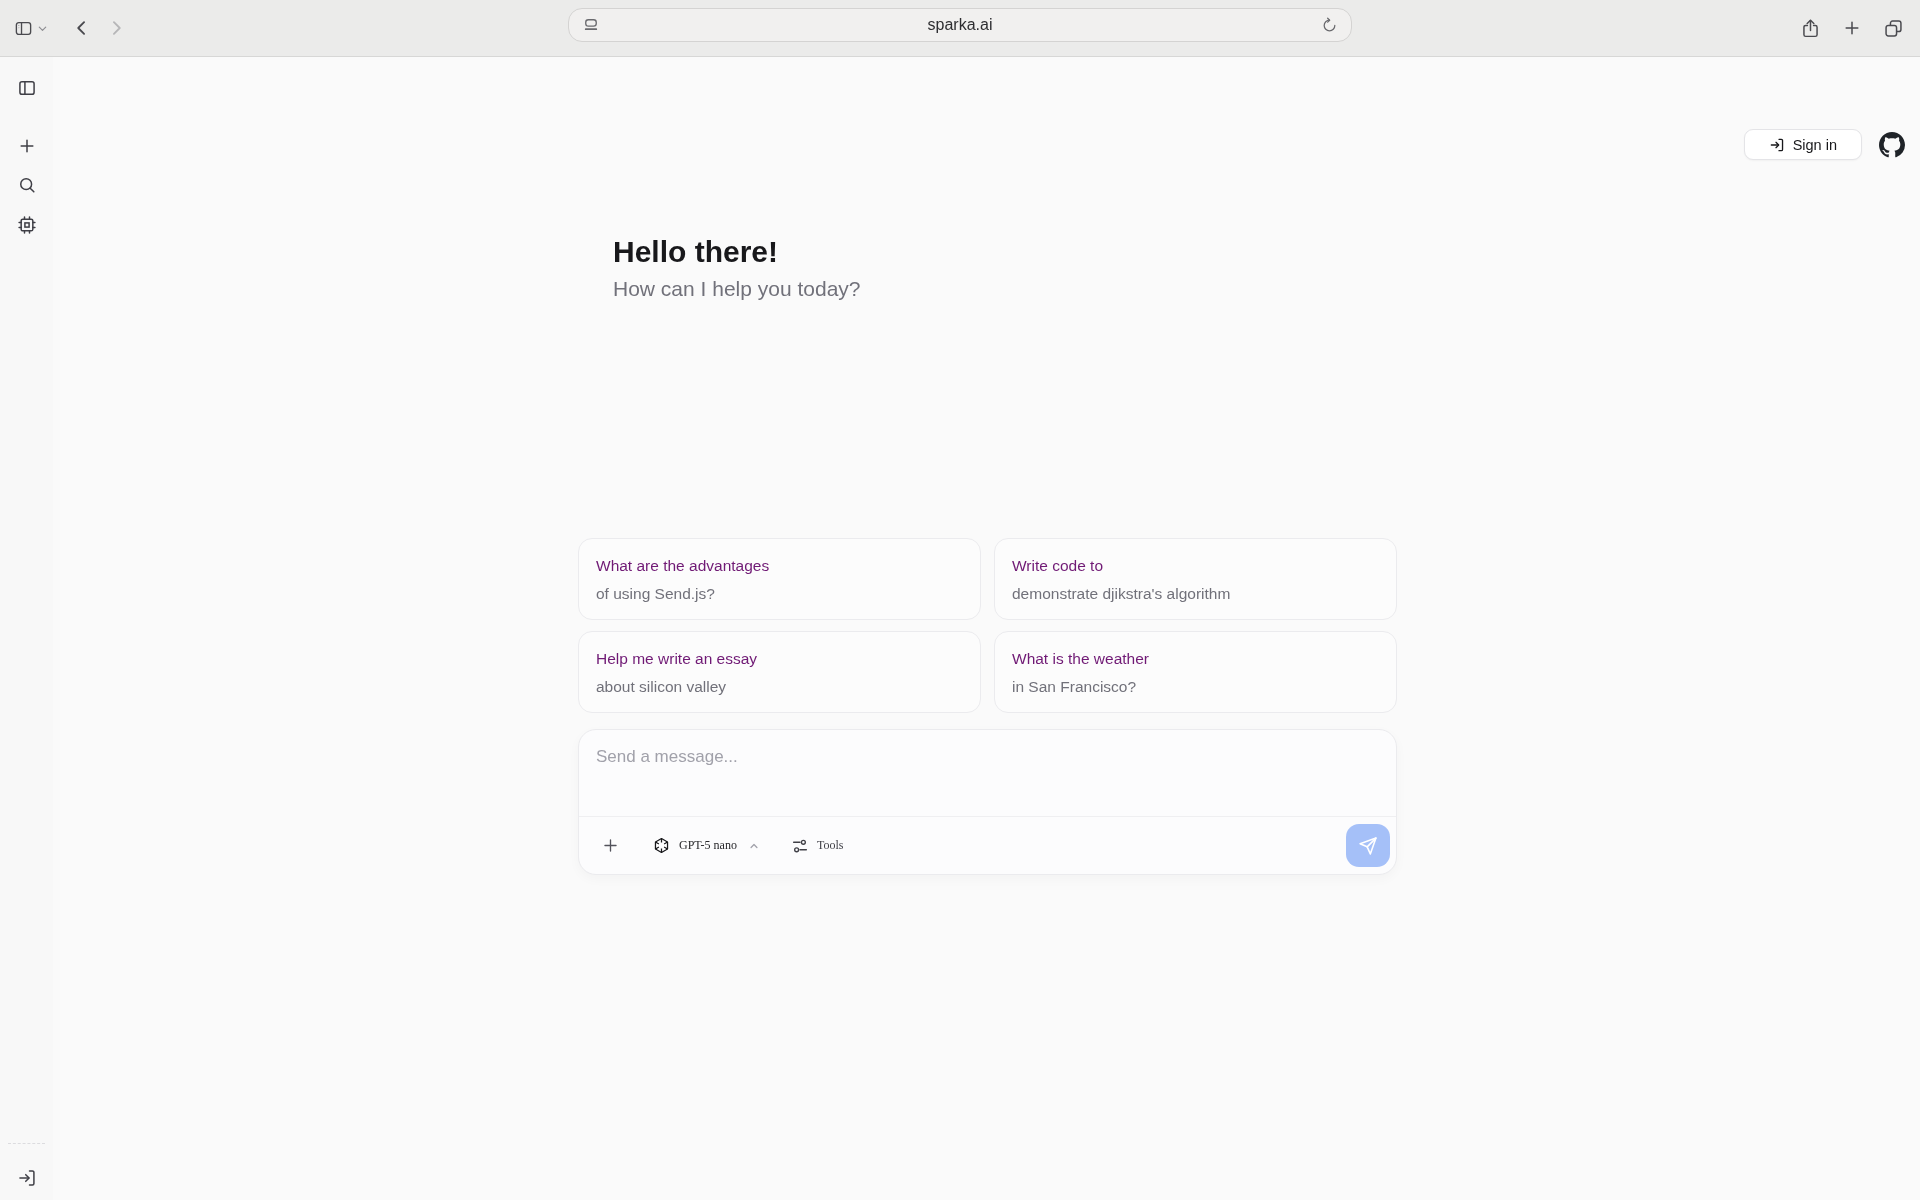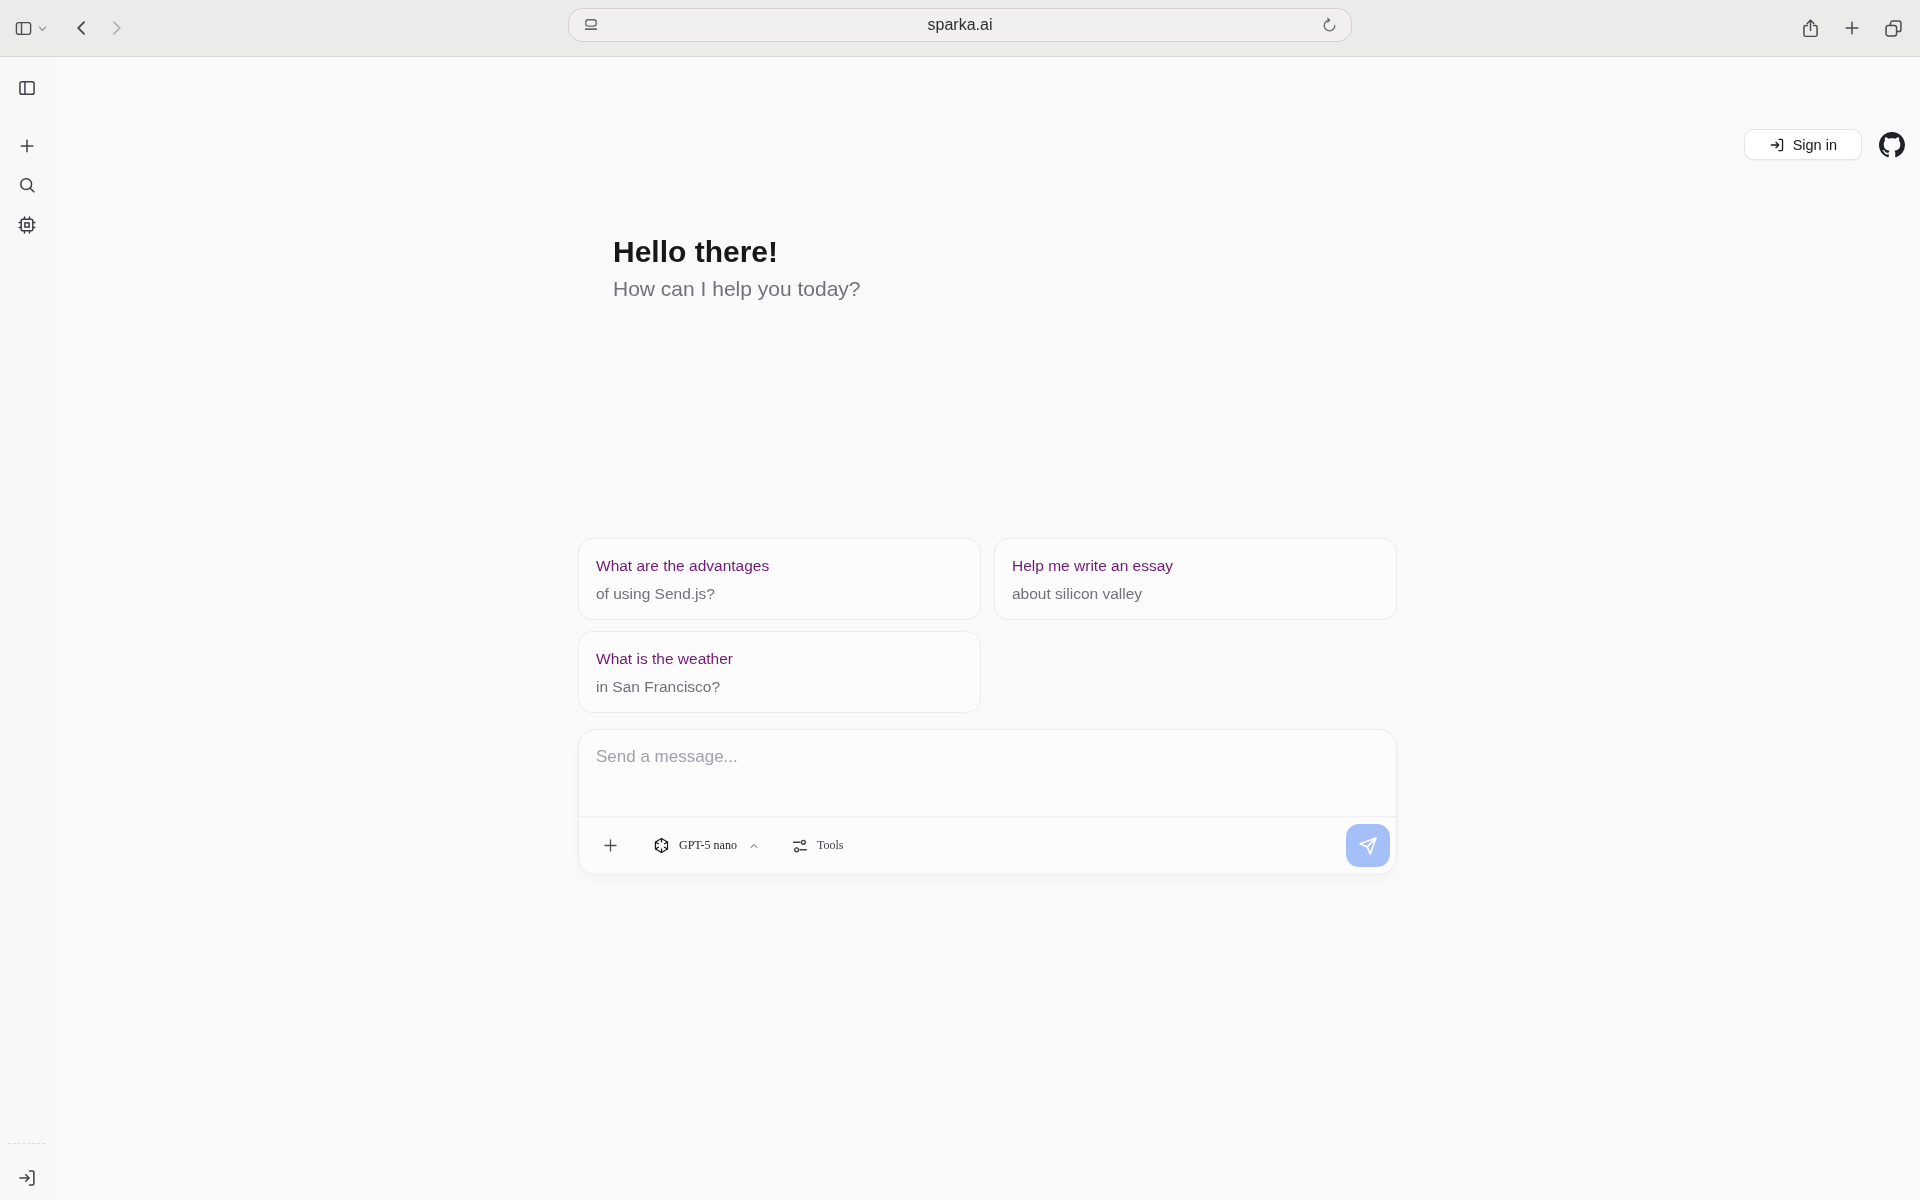--- a/index.html
+++ b/index.html
@@ -221,20 +221,24 @@
         <div class="g-title">Hello there!</div>
         <div class="g-sub">How can I help you today?</div>
       </div>
 
       <div class="sugg-grid">
         <button class="sugg-card">
           <div class="s1">What are the advantages</div>
           <div class="s2">of using Send.js?</div>
         </button>
         <button class="sugg-card">
+          <div class="s1">Write code to</div>
+          <div class="s2">demonstrate djikstra's algorithm</div>
+        </button>
+        <button class="sugg-card">
           <div class="s1">Help me write an essay</div>
           <div class="s2">about silicon valley</div>
         </button>
         <button class="sugg-card">
           <div class="s1">What is the weather</div>
           <div class="s2">in San Francisco?</div>
         </button>
       </div>
 
       <div class="composer">

